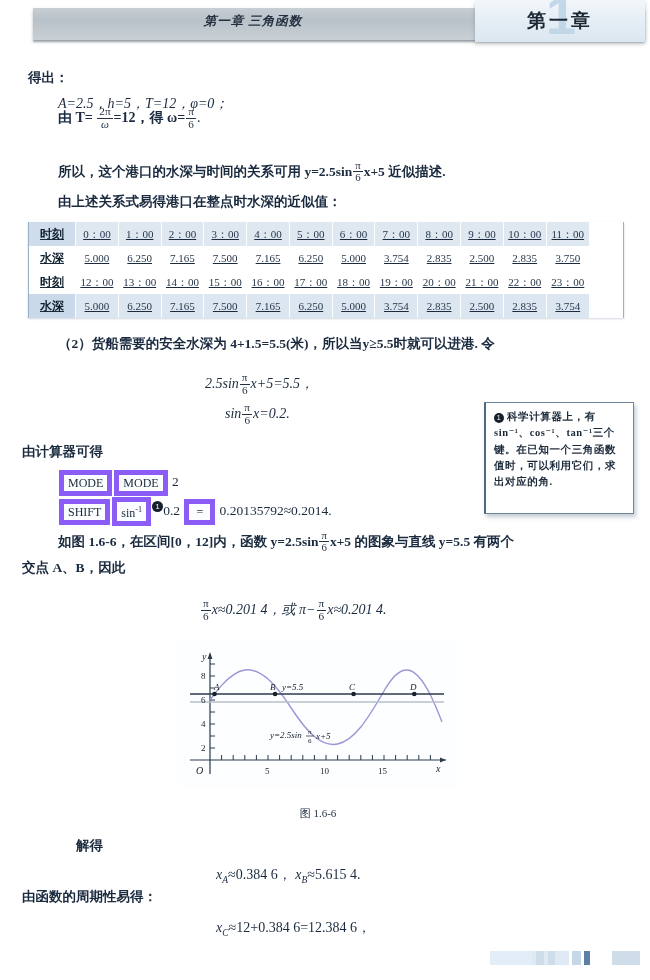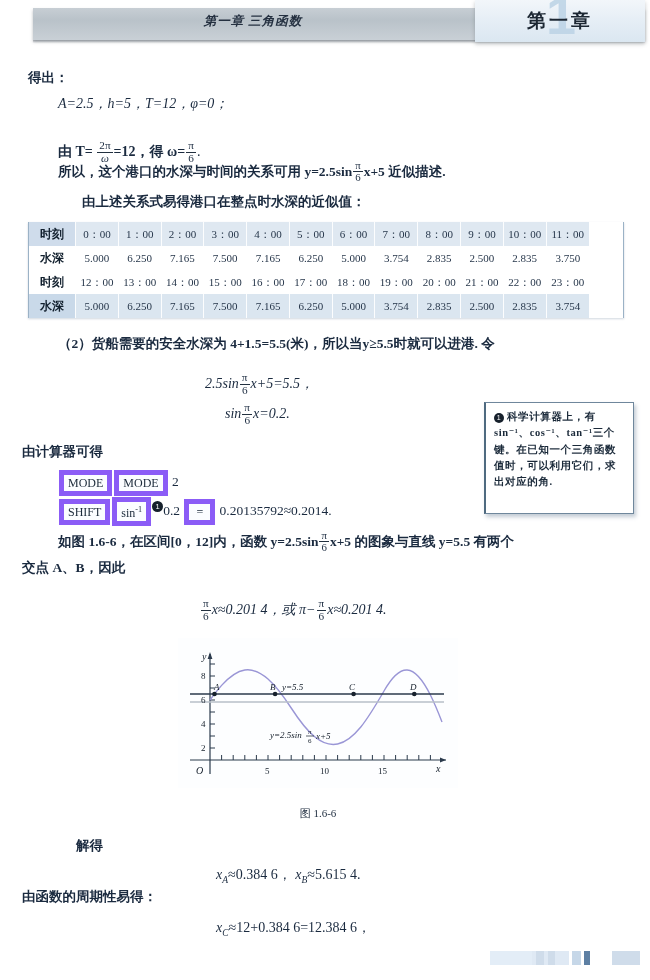--- a/index.html
+++ b/index.html
@@ -63,21 +63,21 @@
 
   sub.v{font-size:.68em;font-style:italic;}
   sup.v{font-size:.68em;}
 
   
   .table-wrap{
     position:absolute;left:28px;top:222px;width:594px;
     border-left:1px solid #9bb2c6;border-right:1px solid #9bb2c6;
     box-shadow:0 1px 2px rgba(120,140,160,.35);
   }
-  table.data{border-collapse:collapse;width:560px;table-layout:fixed;}
+  table.data{border-collapse:collapse;width:560px;table-layout:fixed;text-decoration:underline;}
   table.data td{
     font-size:11px;text-align:center;height:24px;padding:0 1px;
     color:#26364a;white-space:nowrap;
     font-family:"Liberation Serif",serif;
   }
   table.data td.rowhead{
     font-weight:bold;font-size:12px;width:44px;color:#12202e;
   }
   tr.r-time td{background:#dfe8f1;}
   tr.r-time td.rowhead{background:#cfdceb;}
@@ -152,29 +152,29 @@
     <div class="header-tab">
       <div class="header-watermark">1</div>
       <div class="header-tab-label">第一章</div>
     </div>
   </div>
 
   <div class="ln cn" style="left:28px;top:70px;">得出：</div>
 
   <div class="ln math" style="left:58px;top:95px;font-size:14px;">A=2.5，h=5，T=12，φ=0；</div>
 
-  <div class="ln" style="left:58px;top:140px;font-size:14px;">
+  <div class="ln" style="left:58px;top:106px;font-size:14px;">
     <span class="cn">由 T=</span><span class="math"> </span><span class="frac"><span class="num">2π</span><span class="den math">ω</span></span><span class="cn">=12，得 ω=</span><span class="frac"><span class="num">π</span><span class="den">6</span></span><span>.</span>
   </div>
 
   <div class="ln" style="left:58px;top:160px;">
     <span class="cn">所以，这个港口的水深与时间的关系可用 y=2.5sin</span><span class="frac"><span class="num">π</span><span class="den">6</span></span><span class="cn">x+5 近似描述.</span>
   </div>
 
-  <div class="ln cn" style="left:58px;top:194px;margin-left:24px;">由上述关系式易得港口在整点时水深的近似值：</div>
+  <div class="ln cn" style="left:58px;top:194px;">由上述关系式易得港口在整点时水深的近似值：</div>
 
   <div class="table-wrap">
     <table class="data">
       <tbody>
         <tr class="r-time">
           <td class="rowhead">时刻</td>
           <td>0：00</td>
           <td>1：00</td>
           <td>2：00</td>
           <td>3：00</td>

